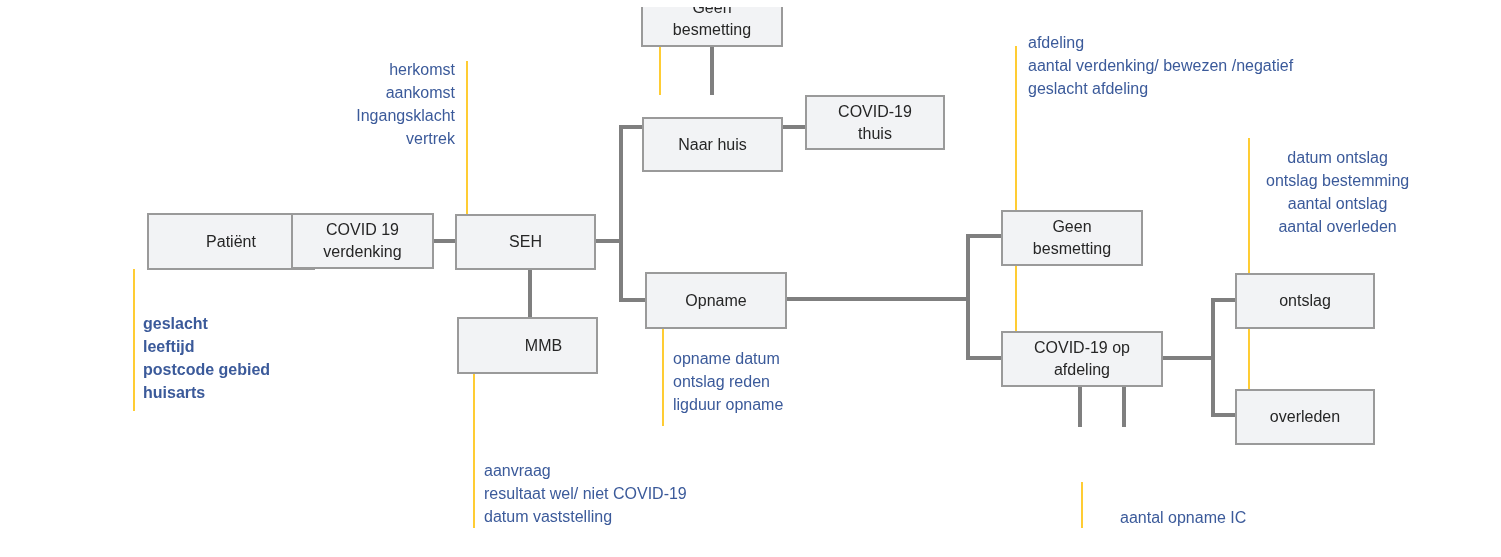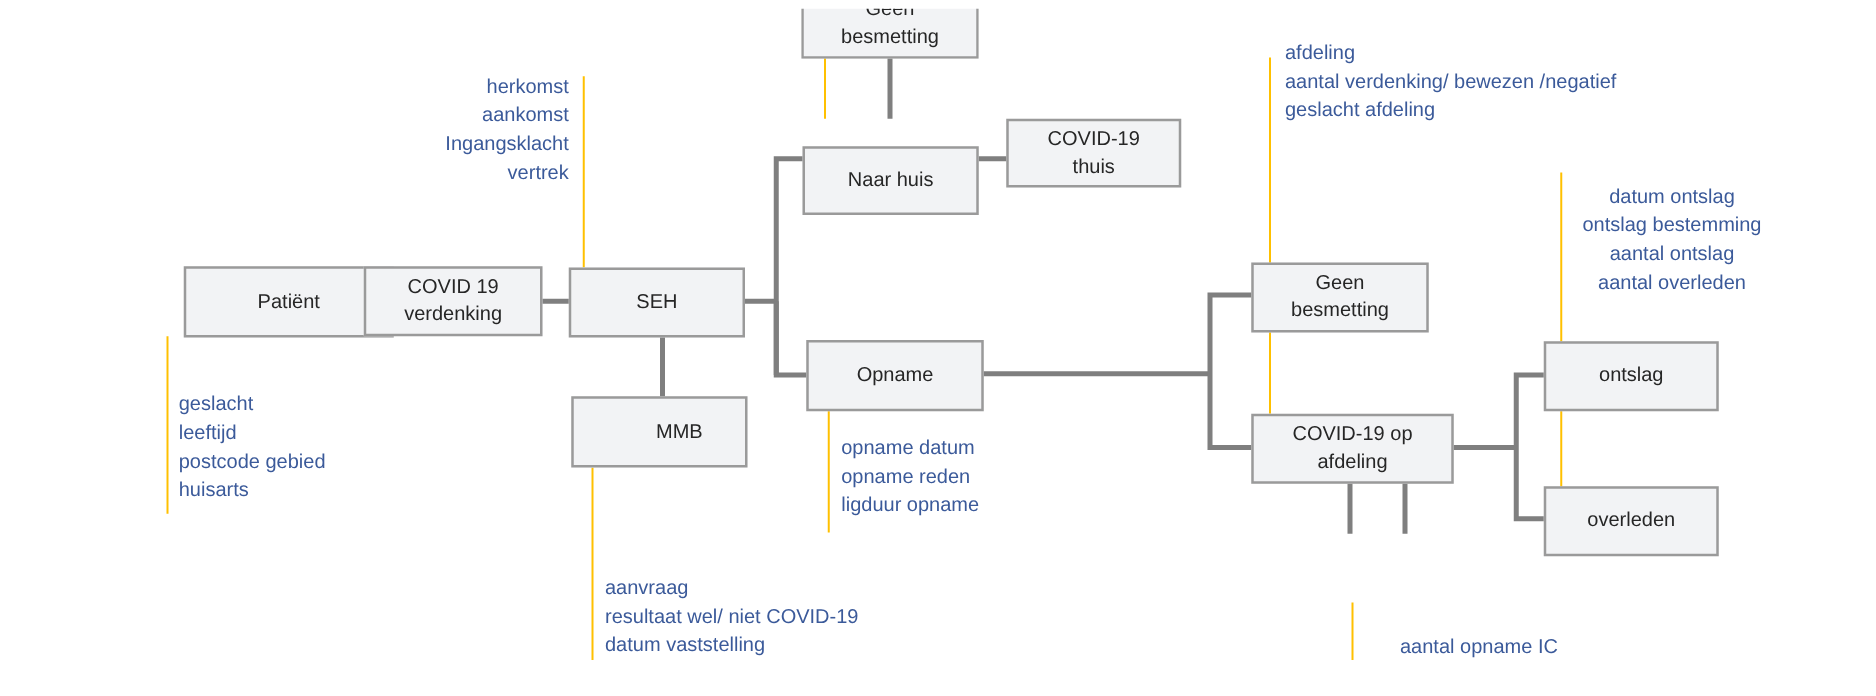--- a/index.html
+++ b/index.html
@@ -70,40 +70,40 @@
   <div class="node" style="left:805px;top:95px;width:140px;height:55px;">COVID-19
 thuis</div>
   <div class="node" style="left:645px;top:272px;width:142px;height:57px;">Opname</div>
   <div class="node" style="left:1001px;top:210px;width:142px;height:56px;">Geen
 besmetting</div>
   <div class="node" style="left:1001px;top:331px;width:162px;height:56px;">COVID-19 op
 afdeling</div>
   <div class="node" style="left:1235px;top:389px;width:140px;height:56px;">overleden</div>
   <div class="node" style="left:1235px;top:273px;width:140px;height:56px;">ontslag</div>
 
-  <div class="note" style="left:143px;top:312px;">
+  <div class="note" style="left:143px;top:312px;font-weight:bold;">
     <div>geslacht</div>
     <div>leeftijd</div>
     <div>postcode gebied</div>
     <div>huisarts</div>
   </div>
   <div class="note right" style="right:1046px;top:58px;">
     <div>herkomst</div>
     <div>aankomst</div>
     <div>Ingangsklacht</div>
     <div>vertrek</div>
   </div>
   <div class="note" style="left:484px;top:459px;">
     <div>aanvraag</div>
     <div>resultaat wel/ niet COVID-19</div>
     <div>datum vaststelling</div>
   </div>
   <div class="note" style="left:673px;top:347px;">
     <div>opname datum</div>
-    <div>opname reden</div>
+    <div>ontslag reden</div>
     <div>ligduur opname</div>
   </div>
   <div class="note" style="left:1028px;top:31px;">
     <div>afdeling</div>
     <div>aantal verdenking/ bewezen /negatief</div>
     <div>geslacht afdeling</div>
   </div>
   <div class="note" style="left:1266px;top:146px;text-align:center;">
     <div>datum ontslag</div>
     <div>ontslag bestemming</div>

